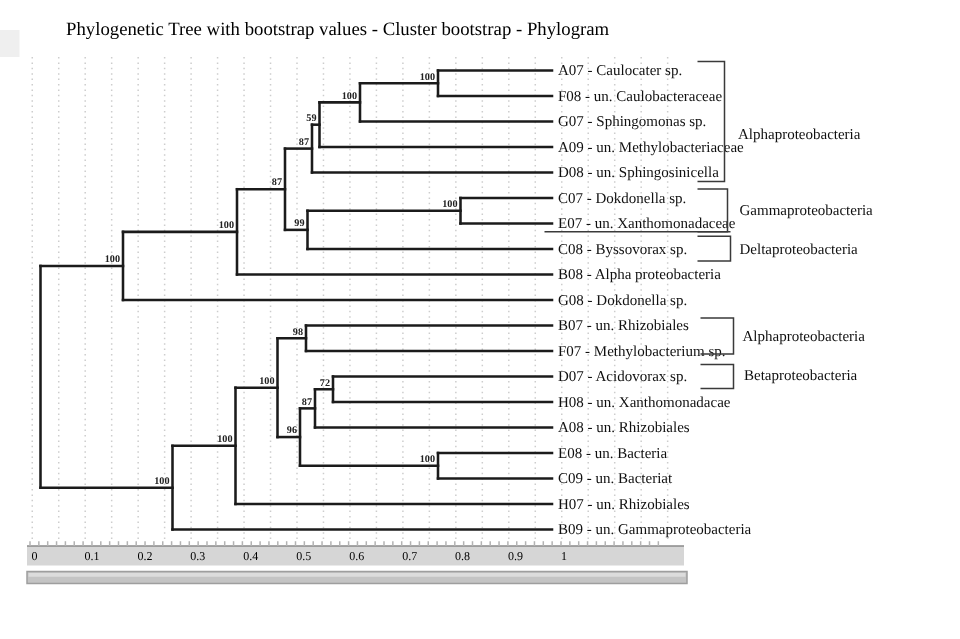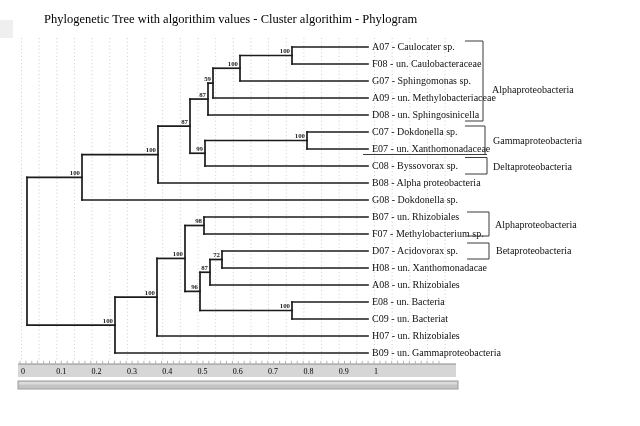--- a/index.html
+++ b/index.html
@@ -15,21 +15,21 @@
   .bracket{stroke:#3a3a3a;stroke-width:1;fill:none;}
   .grouplabel{font-family:"Liberation Serif","DejaVu Serif",serif;font-size:10px;fill:#101010;}
   .scaletick{font-family:"Liberation Serif","DejaVu Serif",serif;font-size:8px;fill:#000;}
   .minortick{stroke:#b3b3b3;stroke-width:1;}
 </style>
 </head>
 <body>
 
 <div class="figure">
   <div class="artifact"></div>
-  <div class="title">Phylogenetic Tree with algorithim values - Cluster algorithim - Phylogram</div>
+  <div class="title">Phylogenetic Tree with bootstrap values - Cluster bootstrap - Phylogram</div>
   <svg id="tree" width="640" height="426" viewBox="0 0 640 426">
       <line x1="21.5" y1="38" x2="21.5" y2="362" class="grid"></line>
       <line x1="39.15" y1="38" x2="39.15" y2="362" class="grid"></line>
       <line x1="56.8" y1="38" x2="56.8" y2="362" class="grid"></line>
       <line x1="74.44999999999999" y1="38" x2="74.44999999999999" y2="362" class="grid"></line>
       <line x1="92.1" y1="38" x2="92.1" y2="362" class="grid"></line>
       <line x1="109.75" y1="38" x2="109.75" y2="362" class="grid"></line>
       <line x1="127.39999999999999" y1="38" x2="127.39999999999999" y2="362" class="grid"></line>
       <line x1="145.04999999999998" y1="38" x2="145.04999999999998" y2="362" class="grid"></line>
       <line x1="162.7" y1="38" x2="162.7" y2="362" class="grid"></line>

